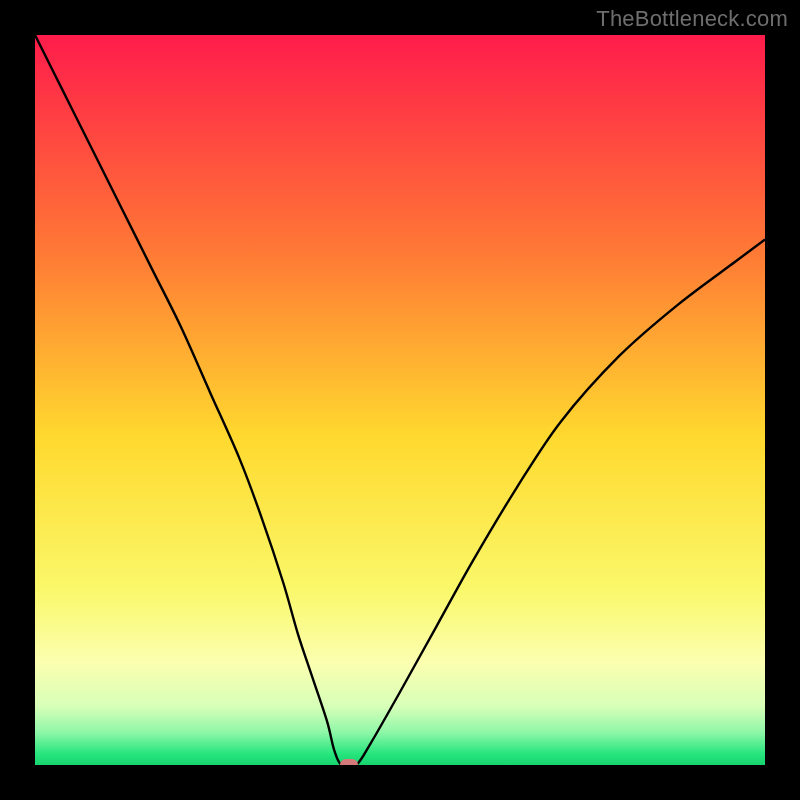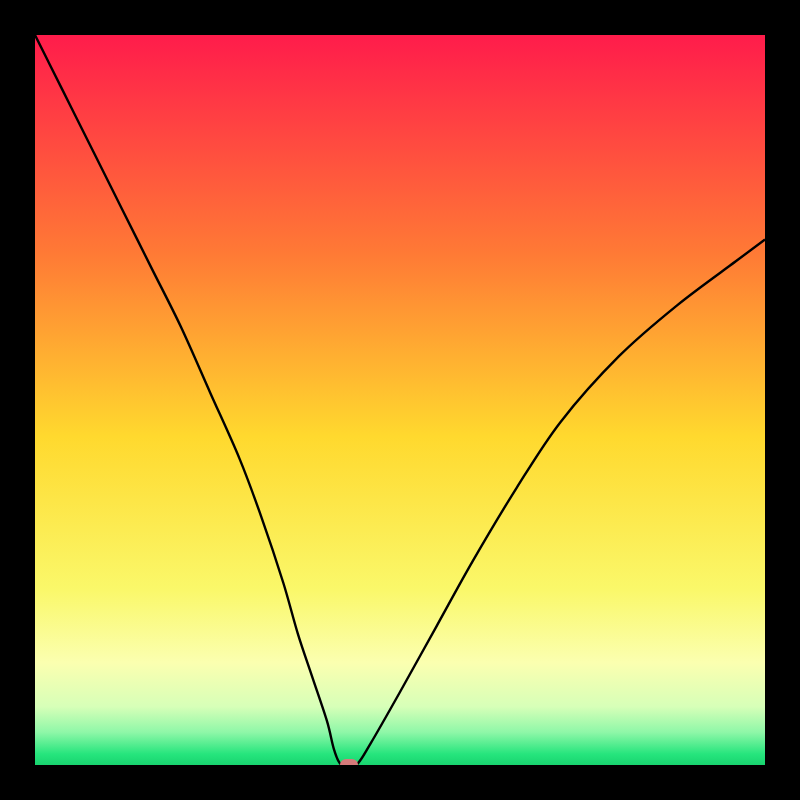--- a/index.html
+++ b/index.html
@@ -58,20 +58,21 @@
     font-weight: 500;
     letter-spacing: 0.2px;
     user-select: none;
   }
 </style>
 </head>
 <body>
 
 <div class="frame">
 
+  <div class="watermark">TheBottleneck.com</div>
 
   <div class="plot-area">
 
     <svg class="gradient" viewBox="0 0 100 100" preserveAspectRatio="none">
       <defs>
         <linearGradient id="bg-grad" x1="0" y1="0" x2="0" y2="1">
             <stop offset="0%" stop-color="#ff1c4b"></stop>
             <stop offset="30%" stop-color="#ff7a35"></stop>
             <stop offset="55.00000000000001%" stop-color="#ffd92e"></stop>
             <stop offset="76%" stop-color="#faf86a"></stop>

